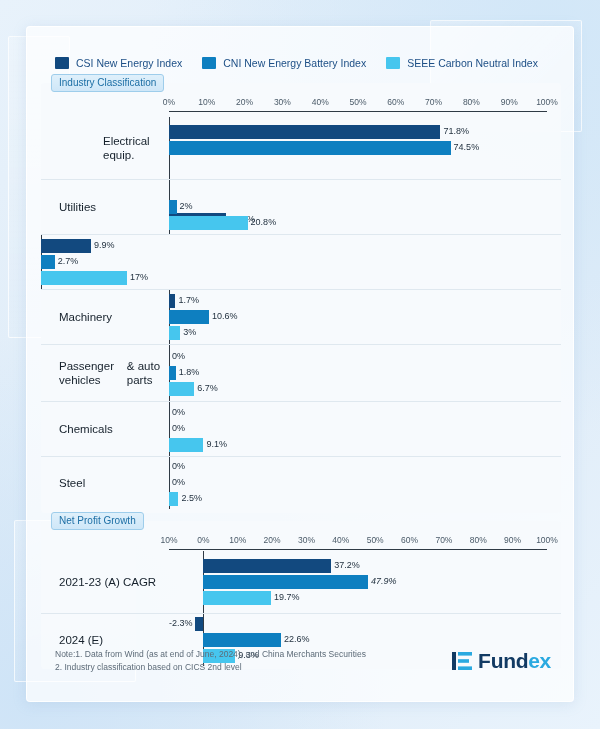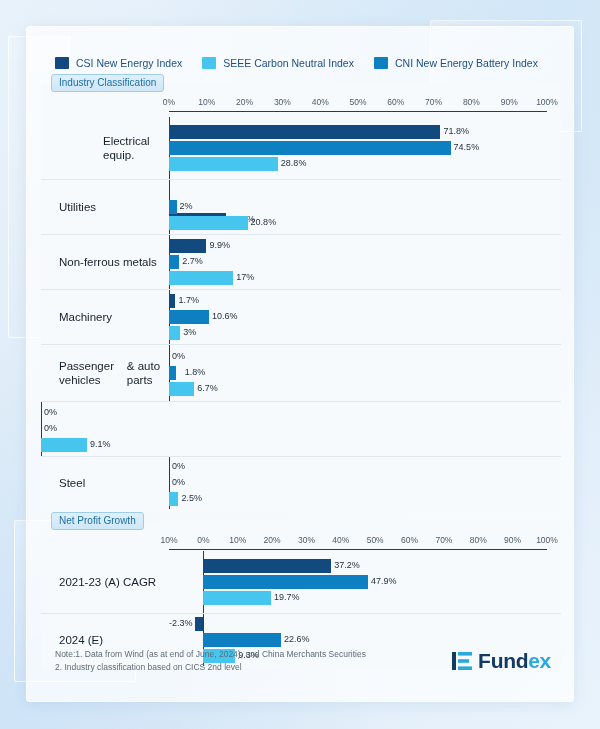--- a/index.html
+++ b/index.html
@@ -209,26 +209,26 @@
   <div class="decor d3"></div>
 
   <div class="card">
 
     <div class="legend">
       <div class="legend-item">
         <span class="swatch" style="background: rgb(18, 73, 127);"></span>
         <span>CSI New Energy Index</span>
       </div>
       <div class="legend-item">
+        <span class="swatch" style="background: rgb(14, 127, 192);"></span>
+        <span>CNI New Energy Battery Index</span>
+      </div>
+      <div class="legend-item">
         <span class="swatch" style="background: rgb(70, 198, 238);"></span>
         <span>SEEE Carbon Neutral Index</span>
-      </div>
-      <div class="legend-item">
-        <span class="swatch" style="background: rgb(14, 127, 192);"></span>
-        <span>CNI New Energy Battery Index</span>
       </div>
     </div>
 
     <div class="panel" id="panel-industry">
       <div class="panel-tag">Industry Classification</div>
       <div class="axis" id="axis-industry" style="top: 14px;">
           <div class="axis-rule" style="left: 128px; right: 14px; top: 14px;"></div>
           <div class="axis-tick" style="left: calc(0% + 128px); top: 0px;">0%</div>
           <div class="axis-tick" style="left: calc(10% + 113.8px); top: 0px;">10%</div>
           <div class="axis-tick" style="left: calc(20% + 99.6px); top: 0px;">20%</div>
@@ -249,24 +249,20 @@
             <div class="bars">
               <div class="zero-line" style="left: calc(0% + 0px);"></div>
               <div class="bar-wrap" style="position: absolute; left: 0px; right: 0px; top: 8px;">
                 <div class="bar" style="background: rgb(18, 73, 127); left: calc(0% + 0px); width: calc(71.8% - 10.052px);"></div>
                 <div class="bar-val" style="left: calc(71.8% - 7.052px);">71.8%</div>
               </div>
               <div class="bar-wrap" style="position: absolute; left: 0px; right: 0px; top: 24px;">
                 <div class="bar" style="background: rgb(14, 127, 192); left: calc(0% + 0px); width: calc(74.5% - 10.43px);"></div>
                 <div class="bar-val" style="left: calc(74.5% - 7.43px);">74.5%</div>
               </div>
-              <div class="bar-wrap" style="position: absolute; left: 0px; right: 0px; top: 40px;">
-                <div class="bar" style="background: rgb(70, 198, 238); left: calc(0% + 0px); width: calc(28.8% - 4.032px);"></div>
-                <div class="bar-val" style="left: calc(28.8% - 1.032px);">28.8%</div>
-              </div>
             </div>
           </div>
           <div class="row" style="height: 54px;">
             <div class="row-label">
               <span style="display: block;">Utilities</span>
             </div>
             <div class="bars">
               <div class="zero-line" style="left: calc(0% + 0px);"></div>
               <div class="bar-wrap" style="position: absolute; left: 0px; right: 0px; top: 4px; margin-top: 29px;">
                 <div class="bar" style="background: rgb(18, 73, 127); left: calc(0% + 0px); width: calc(15.2% - 2.128px);"></div>
@@ -276,23 +272,20 @@
                 <div class="bar" style="background: rgb(14, 127, 192); left: calc(0% + 0px); width: calc(2% - 0.28px);"></div>
                 <div class="bar-val" style="left: calc(2% + 2.72px);">2%</div>
               </div>
               <div class="bar-wrap" style="position: absolute; left: 0px; right: 0px; top: 36px;">
                 <div class="bar" style="background: rgb(70, 198, 238); left: calc(0% + 0px); width: calc(20.8% - 2.912px);"></div>
                 <div class="bar-val" style="left: calc(20.8% + 0.088px);">20.8%</div>
               </div>
             </div>
           </div>
           <div class="row" style="height: 54px;">
-            <div class="row-label">
-              <span style="display: block;">Non-ferrous metals</span>
-            </div>
             <div class="bars">
               <div class="zero-line" style="left: calc(0% + 0px);"></div>
               <div class="bar-wrap" style="position: absolute; left: 0px; right: 0px; top: 4px;">
                 <div class="bar" style="background: rgb(18, 73, 127); left: calc(0% + 0px); width: calc(9.9% - 1.386px);"></div>
                 <div class="bar-val" style="left: calc(9.9% + 1.614px);">9.9%</div>
               </div>
               <div class="bar-wrap" style="position: absolute; left: 0px; right: 0px; top: 20px;">
                 <div class="bar" style="background: rgb(14, 127, 192); left: calc(0% + 0px); width: calc(2.7% - 0.378px);"></div>
                 <div class="bar-val" style="left: calc(2.7% + 2.622px);">2.7%</div>
               </div>
@@ -328,29 +321,32 @@
               <span style="display: block;">&amp; auto parts</span>
             </div>
             <div class="bars">
               <div class="zero-line" style="left: calc(0% + 0px);"></div>
               <div class="bar-wrap" style="position: absolute; left: 0px; right: 0px; top: 5px;">
                 <div class="bar" style="background: rgb(18, 73, 127); left: calc(0% + 0px); width: 0px;"></div>
                 <div class="bar-val" style="left: calc(0% + 3px);">0%</div>
               </div>
               <div class="bar-wrap" style="position: absolute; left: 0px; right: 0px; top: 21px;">
                 <div class="bar" style="background: rgb(14, 127, 192); left: calc(0% + 0px); width: calc(1.8% - 0.252px);"></div>
-                <div class="bar-val" style="left: calc(1.8% + 2.748px); margin-left: 6px;">1.8%</div>
+                <div class="bar-val" style="left: calc(1.8% + 2.748px);">1.8%</div>
               </div>
               <div class="bar-wrap" style="position: absolute; left: 0px; right: 0px; top: 37px;">
                 <div class="bar" style="background: rgb(70, 198, 238); left: calc(0% + 0px); width: calc(6.7% - 0.938px);"></div>
                 <div class="bar-val" style="left: calc(6.7% + 2.062px);">6.7%</div>
               </div>
             </div>
           </div>
           <div class="row" style="height: 54px;">
+            <div class="row-label">
+              <span style="display: block;">Chemicals</span>
+            </div>
             <div class="bars">
               <div class="zero-line" style="left: calc(0% + 0px);"></div>
               <div class="bar-wrap" style="position: absolute; left: 0px; right: 0px; top: 4px;">
                 <div class="bar" style="background: rgb(18, 73, 127); left: calc(0% + 0px); width: 0px;"></div>
                 <div class="bar-val" style="left: calc(0% + 3px);">0%</div>
               </div>
               <div class="bar-wrap" style="position: absolute; left: 0px; right: 0px; top: 20px;">
                 <div class="bar" style="background: rgb(14, 127, 192); left: calc(0% + 0px); width: 0px;"></div>
                 <div class="bar-val" style="left: calc(0% + 3px);">0%</div>
               </div>
@@ -404,21 +400,21 @@
           <div class="row" style="height: 62px;">
             <div class="row-label">
               <span style="display: block;">2021-23 (A) CAGR</span>
             </div>
             <div class="bars">
               <div class="zero-line" style="left: calc(9.09091% - 1.27273px);"></div>
               <div class="bar-wrap" style="position: absolute; left: 0px; right: 0px; top: 8px;">
                 <div class="bar" style="background: rgb(18, 73, 127); left: calc(9.09091% - 1.27273px); width: calc(33.8182% - 4.73455px);"></div>
                 <div class="bar-val" style="left: calc(42.9091% - 3.00727px);">37.2%</div>
               </div>
-              <div class="bar-wrap" style="position: absolute; left: 0px; right: 0px; top: 24px;">
+              <div class="bar-wrap" style="position: absolute; left: 0px; right: 0px; top: 24px; font-style: italic;">
                 <div class="bar" style="background: rgb(14, 127, 192); left: calc(9.09091% - 1.27273px); width: calc(43.5455% - 6.09636px);"></div>
                 <div class="bar-val" style="left: calc(52.6364% - 4.36909px);">47.9%</div>
               </div>
               <div class="bar-wrap" style="position: absolute; left: 0px; right: 0px; top: 40px;">
                 <div class="bar" style="background: rgb(70, 198, 238); left: calc(9.09091% - 1.27273px); width: calc(17.9091% - 2.50727px);"></div>
                 <div class="bar-val" style="left: calc(27% - 0.78px);">19.7%</div>
               </div>
             </div>
           </div>
           <div class="row" style="height: 52px;">

